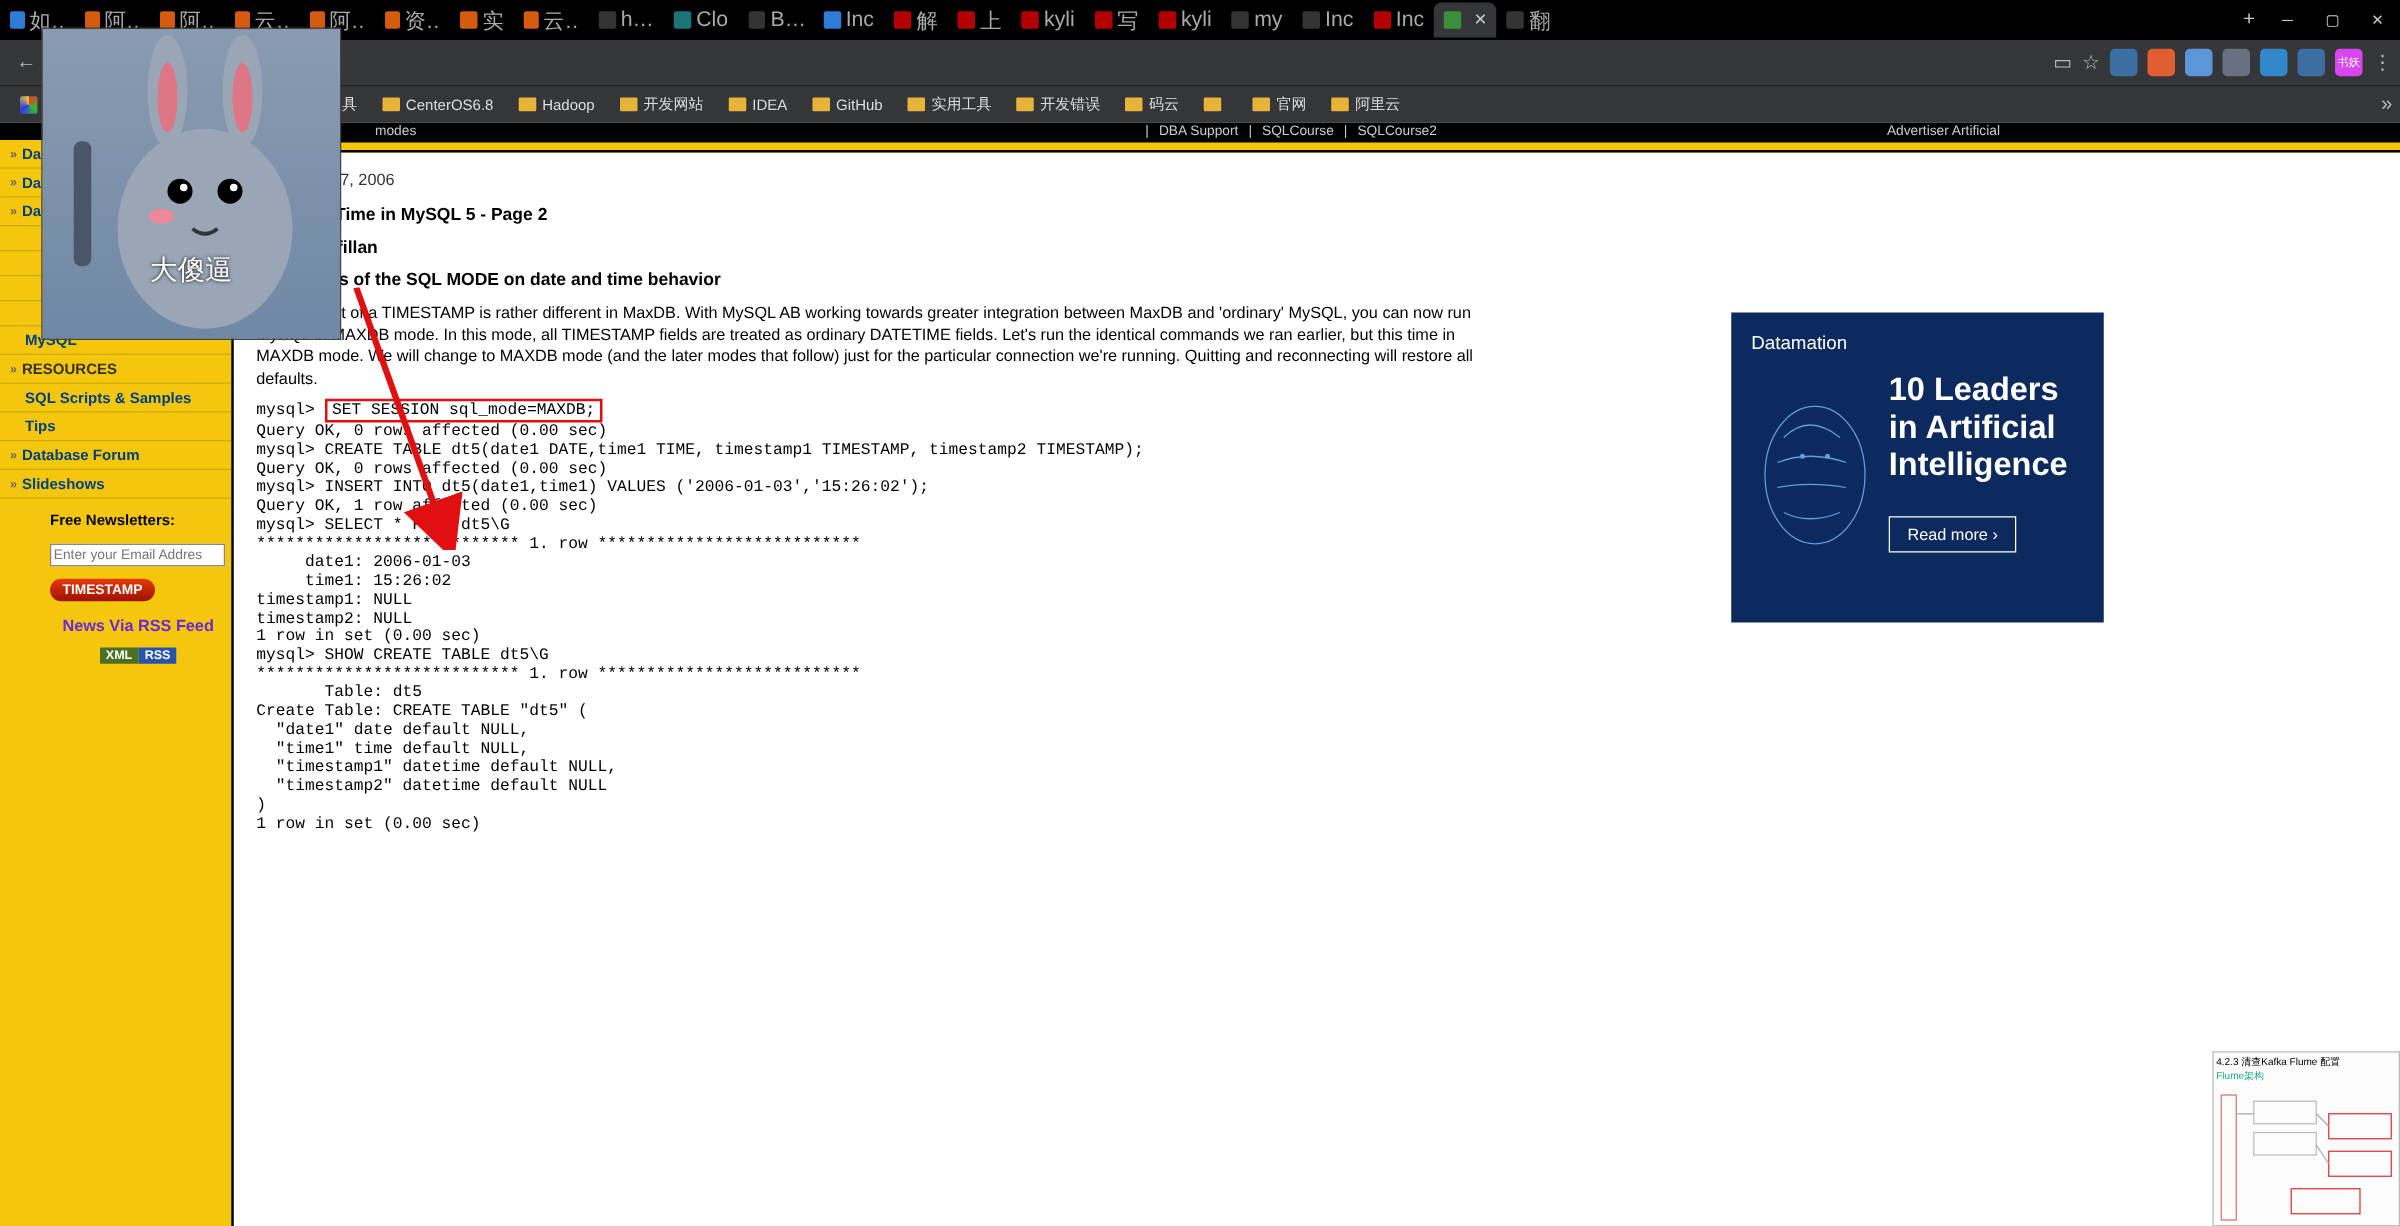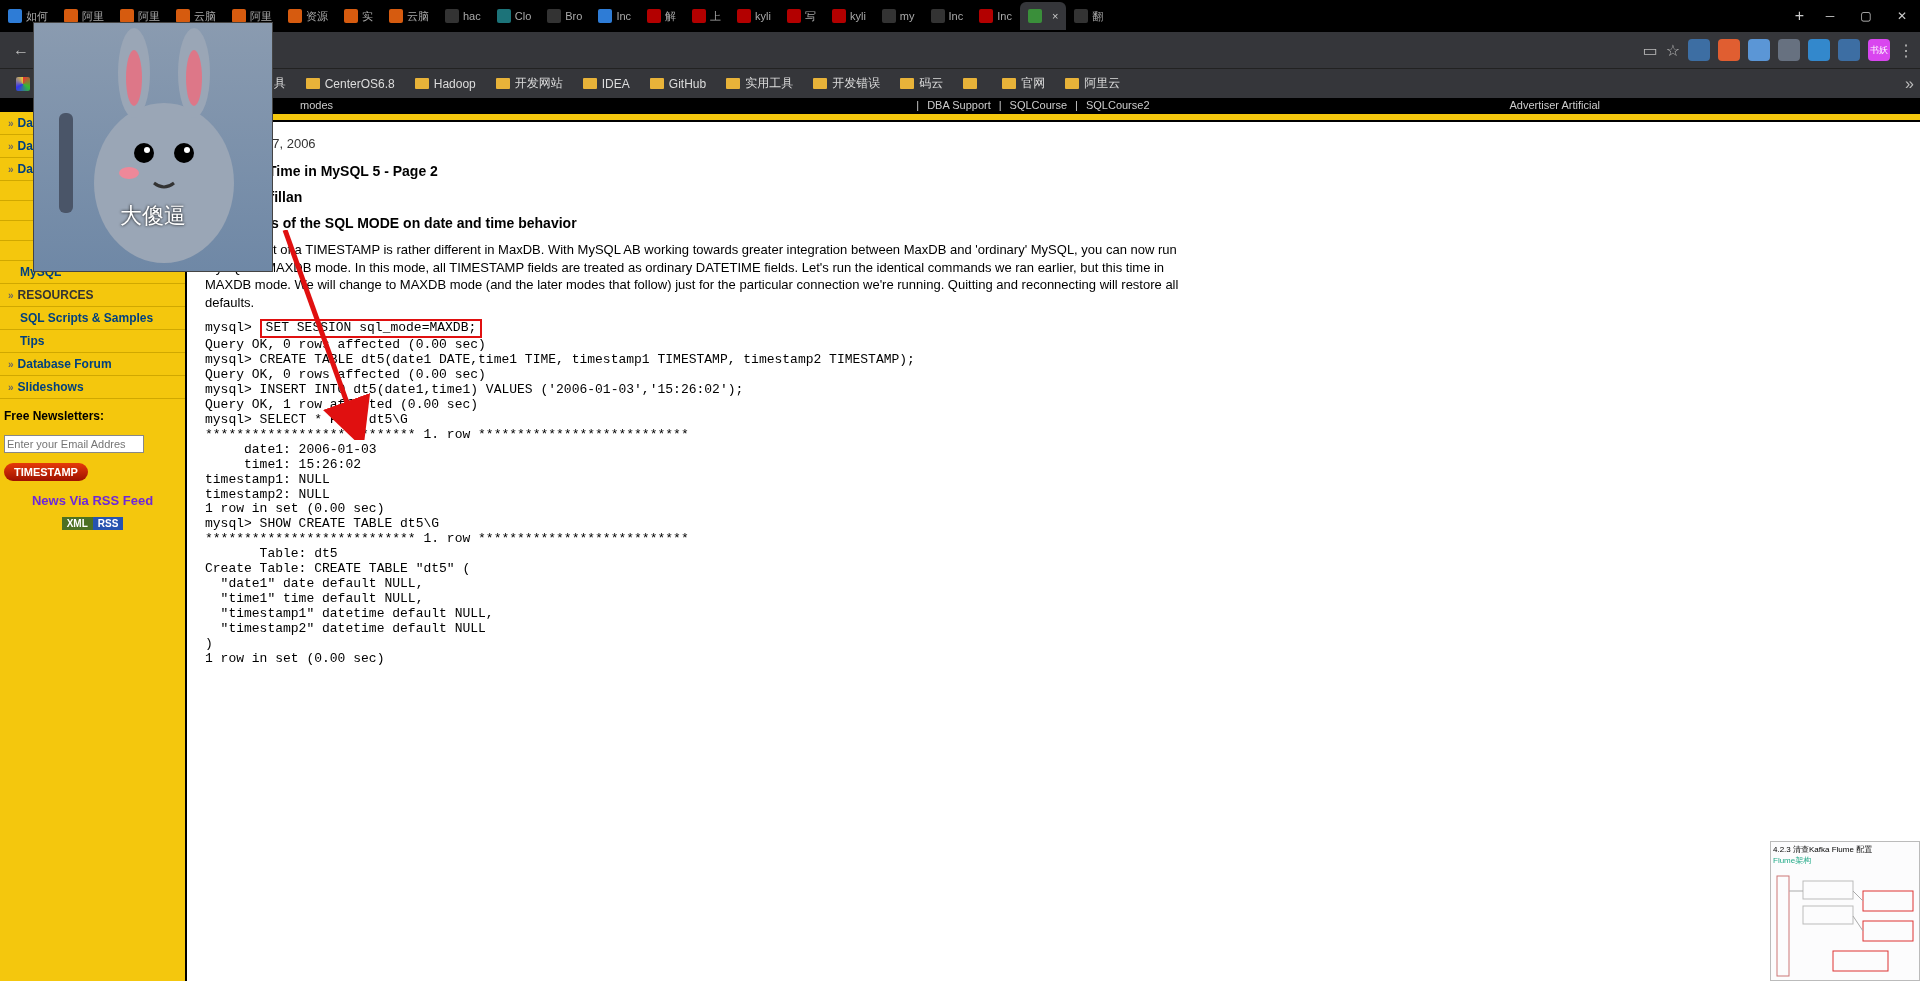--- a/index.html
+++ b/index.html
@@ -1,21 +1,21 @@
 <!DOCTYPE html>
 <html><head>
 <meta charset="utf-8">
 <style>
 * { margin: 0; padding: 0; box-sizing: border-box; }
 body { font-family: Arial, sans-serif; background: #fff; width: 1920px; height: 981px; overflow: hidden; position: relative; }
 
 
 .titlebar { background: #000; height: 32px; display: flex; align-items: center; }
 .tab-strip { display: flex; flex: 1; align-items: center; height: 32px; }
-.browser-tab { display: flex; align-items: center; padding: 0 8px; color: #aaa; font-size: 11px; max-width: 60px; height: 28px; cursor: pointer; }
+.browser-tab { display: flex; align-items: center; padding: 0 8px; color: #aaa; font-size: 17px; max-width: 60px; height: 28px; cursor: pointer; }
 .browser-tab.active { background: #35363a; color: #fff; border-radius: 6px 6px 0 0; }
 .tab-favicon { width: 14px; height: 14px; margin-right: 4px; display: inline-block; border-radius: 2px; }
 .fav-orange { background: #d65b0f; }
 .fav-blue { background: #2e7cd6; }
 .fav-black { background: #333; }
 .fav-red { background: #b30000; }
 .fav-teal { background: #1c7379; }
 .fav-green { background: #3a8f3a; }
 .tab-label { overflow: hidden; white-space: nowrap; text-overflow: ellipsis; }
 .tab-close { margin-left: 6px; color: #ccc; }
@@ -39,21 +39,21 @@
 .page-top-nav { background: #000; height: 14px; color: #ccc; font-size: 11px; display: flex; align-items: center; justify-content: flex-end; padding-right: 320px;}
 .page-top-nav span:first-child{ margin-right: auto; margin-left: 300px; }
 
 
 .page-wrap { display: flex; background: #f4c70d; height: calc(981px - 32px - 36px - 30px - 14px); }
 .sidebar { width: 185px; background: #f4c70d; font-size: 12px; }
 .side-item { padding: 4px 8px; border-bottom: 1px solid #d0a800; color: #004080; font-weight: bold; display: flex; align-items: center; }
 .side-arrow { margin-right: 4px; color: #666; font-size: 10px; }
 .side-sub { padding: 4px 8px 4px 20px; border-bottom: 1px solid #d0a800; color: #004080; font-weight: bold; }
 .side-plain { color: #333; font-weight: bold; }
-.newsletter-block { padding: 10px 4px; }
+.newsletter-block { padding: 10px 4px; margin-left: 36px; }
 .newsletter-label { color: #000; font-size: 12px; font-weight: bold; }
 .newsletter-input { width: 140px; font-size: 11px; padding: 2px; margin-top: 12px; border: 1px solid #888; }
 .subscribe-btn { background: linear-gradient(#e63a09, #9e1100); color: #fff; border: none; border-radius: 10px; padding: 3px 10px; font-size: 11px; font-weight: bold; margin-top: 10px; cursor: pointer; }
 .rss-title { text-align: center; color: #6d28d9; font-weight: bold; font-size: 13px; margin-top: 12px; }
 .rss-badge { display: inline-block; margin-top: 8px; }
 .rss-xml { background: #4c7023; color: #fff; font-size: 10px; padding: 1px 5px; font-weight: bold; }
 .rss-rss { background: #2653b0; color: #fff; font-size: 10px; padding: 1px 5px; font-weight: bold; }
 
 .main { flex: 1; background: #fff; border-left: 2px solid #000; position: relative; }
 .breadcrumb { padding: 18px 0 10px 280px; font-weight: bold; font-size: 14px; color: #000; }
@@ -349,20 +349,35 @@
        Table: dt5
 Create Table: CREATE TABLE "dt5" (
   "date1" date default NULL,
   "time1" time default NULL,
   "timestamp1" datetime default NULL,
   "timestamp2" datetime default NULL
 )
 1 row in set (0.00 sec)</span></div>
     </div>
 
+    <div class="ad-box">
+      <div class="ad-logo">Datamation</div>
+      <svg class="ad-face" viewBox="0 0 100 140">
+        <ellipse cx="55" cy="70" rx="40" ry="55" fill="none" stroke="#5fa0e0" stroke-width="1"></ellipse>
+        <path d="M30 40 Q50 20 75 40 M25 60 Q50 50 80 60 M25 80 Q50 75 80 80 M30 100 Q50 110 75 100" stroke="#5fa0e0" fill="none"></path>
+        <circle cx="45" cy="55" r="2" fill="#5fa0e0"></circle>
+          <circle cx="65" cy="55" r="2" fill="#5fa0e0"></circle>
+      </svg>
+      <div class="ad-head">
+        <span>10 Leaders</span><br>
+        <span>in Artificial</span><br>
+        <span>Intelligence</span>
+      </div>
+      <div class="ad-btn">Read more  ›</div>
+    </div>
   </div>
 </div>
 
 <div class="overlay">
   <svg width="240" height="250" viewBox="0 0 240 250">
     <ellipse cx="130" cy="160" rx="70" ry="80" fill="#9aa6b6"></ellipse>
     <ellipse cx="100" cy="50" rx="16" ry="45" fill="#9aa6b6"></ellipse>
     <ellipse cx="160" cy="50" rx="16" ry="45" fill="#9aa6b6"></ellipse>
     <ellipse cx="100" cy="55" rx="8" ry="28" fill="#d78"></ellipse>
     <ellipse cx="160" cy="55" rx="8" ry="28" fill="#d78"></ellipse>

